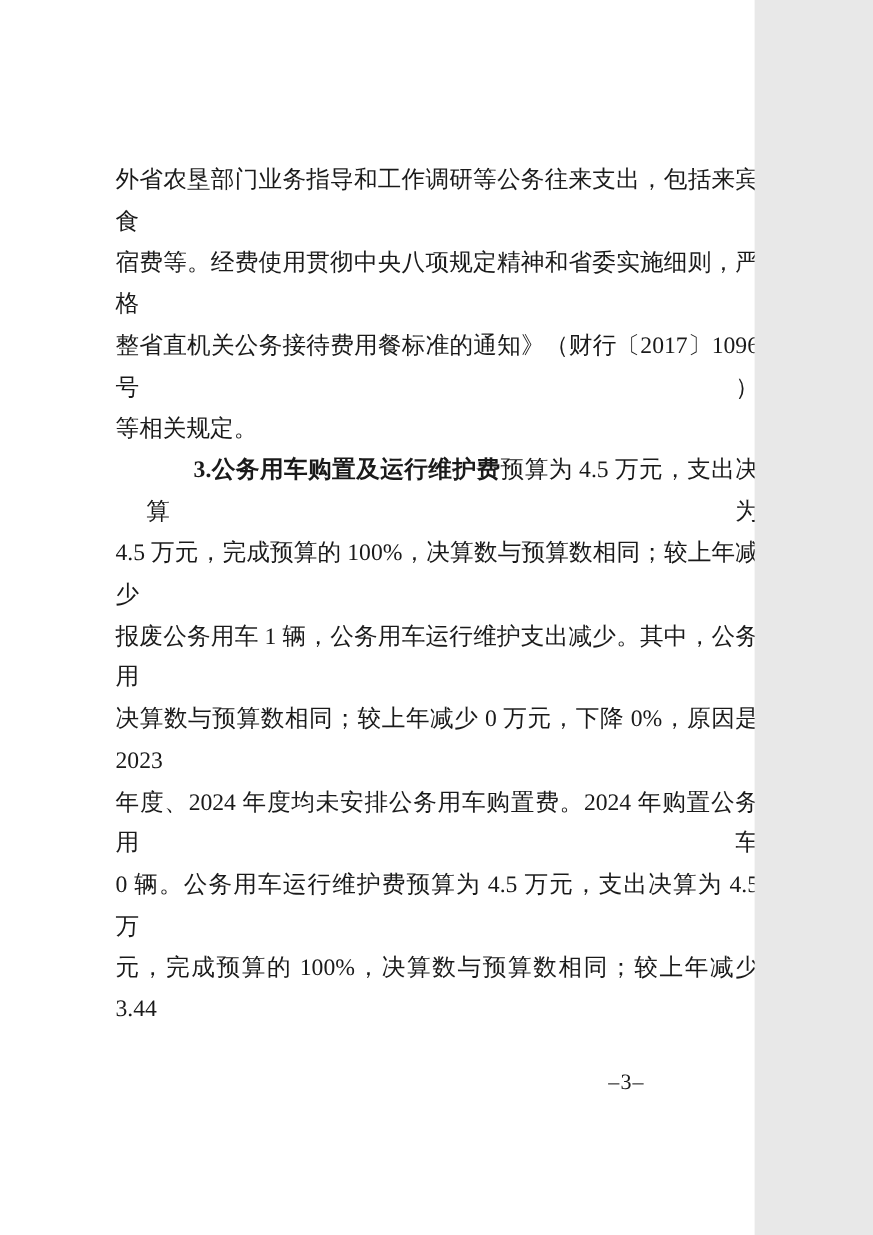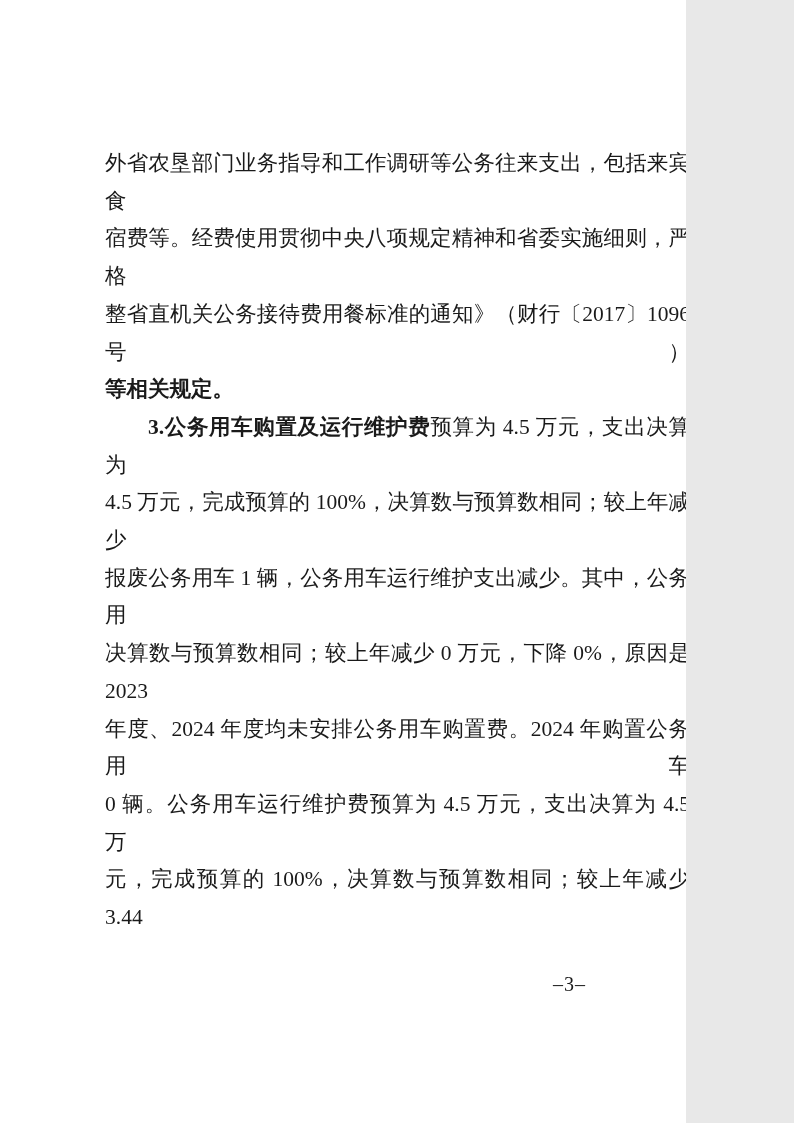--- a/index.html
+++ b/index.html
@@ -24,24 +24,24 @@
     font-size: 21.5px;
     line-height: 37.7px;
   }
   .line {
     text-align: justify;
     text-align-last: justify;
   }
   .line.no-just {
     text-align: left;
     text-align-last: left;
-    font-weight: bold;
   }
   .line.indent {
     text-indent: 43px;
+    margin-left: 28px;
   }
   .bold {
     font-weight: 700;
   }
   .footer-pagenum {
     position: absolute;
     top: 971px;
     right: 100px;
     font-size: 20px;
     line-height: 26px;

